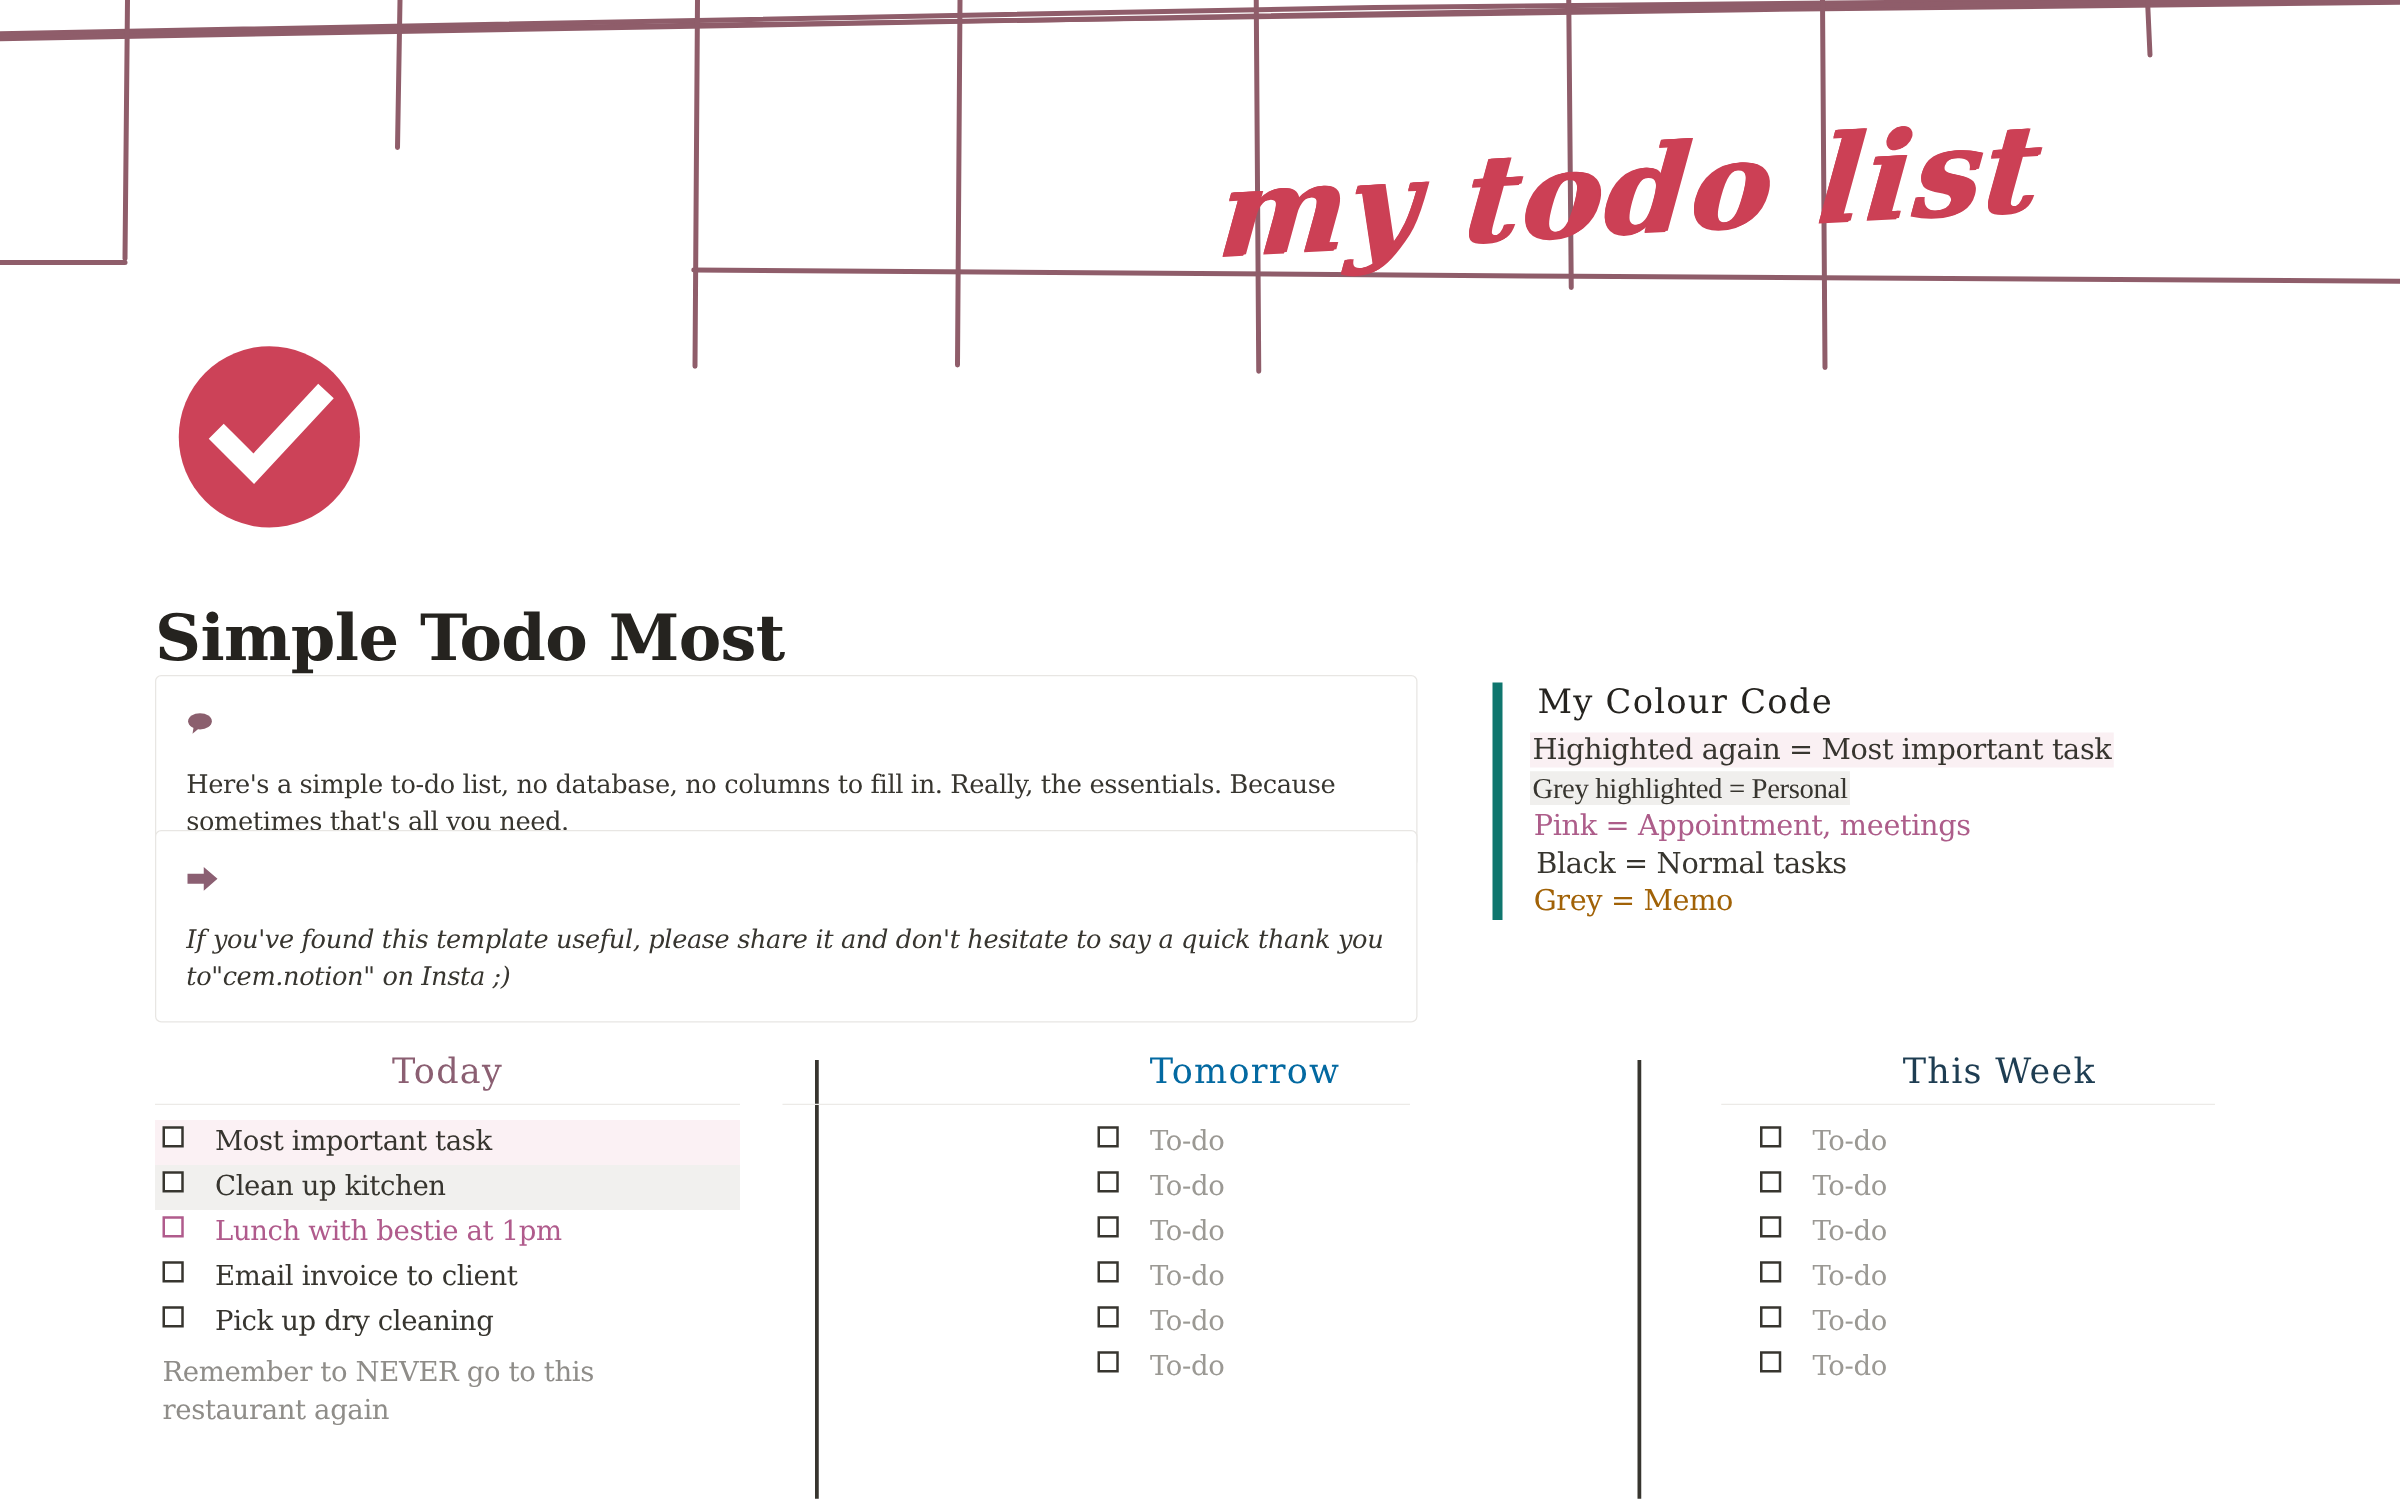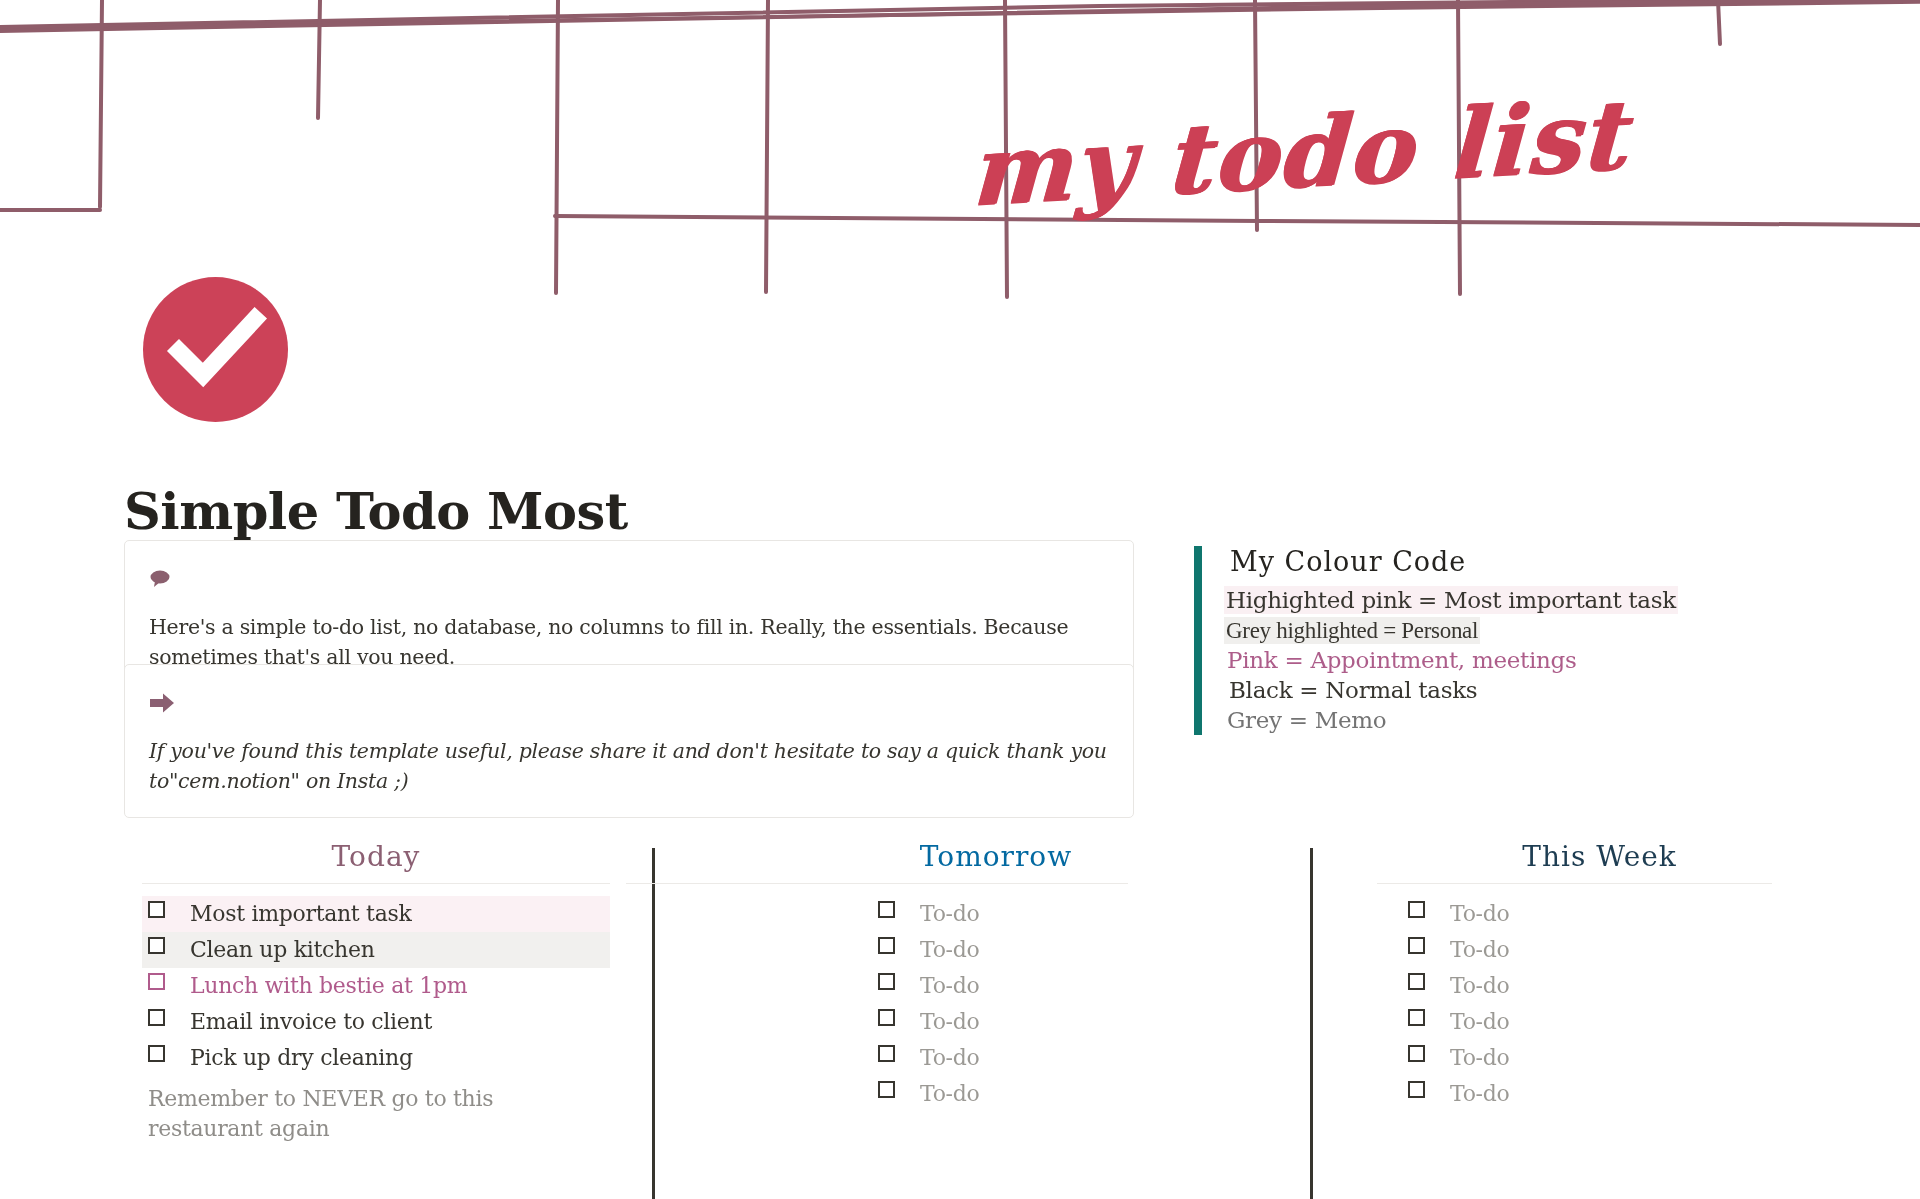--- a/index.html
+++ b/index.html
@@ -99,28 +99,28 @@
     font-size:23px;
     line-height:1.30;
     letter-spacing:-0.3px;
     color:#37352f;
     white-space:nowrap;
   }
   .cc-line .hl-pink { background:#faf0f3; padding:1px 2px; }
   .cc-line .hl-grey { background:#f0efed; padding:1px 2px;font-family:Liberation Serif, serif; }
   .cc-line.pink { color:#ad5d8a; padding-left:3px; }
   .cc-line.black { color:#37352f; padding-left:5px; }
-  .cc-line.grey  { color:#737373; padding-left:3px; }
+  .cc-line.grey  { color:#a16207; padding-left:3px; }
 
   
   .columns {
     position:absolute; left:0; top:840px; width:1920px; height:359px;
   }
   .col { position:absolute; top:0; }
-  #col-today    { left:124px;  width:468px;margin-left:18px; }
+  #col-today    { left:124px;  width:468px; }
   #col-tomorrow { left:746px;  width:500px; }
   #col-week     { left:1402px; width:395px; }
 
   .col-divider {
     position:absolute; top:8px;
     width:3px; height:351px;
     background:#37352f;
   }
   #divider-1 { left:652px; }
   #divider-2 { left:1310px; }
@@ -230,21 +230,21 @@
   <span class="callout-icon">
     <svg width="26" height="22" viewBox="0 0 26 22">
       <path d="M1 7 L14 7 L14 1.5 L25 11 L14 20.5 L14 15 L1 15 Z" fill="#8b5f72"></path>
     </svg>
   </span>
   <div class="callout-text italic">If you've found this template useful, please share it and don't hesitate to say a quick thank you to"cem.notion" on Insta ;)</div>
 </div>
 
 <div class="colour-code">
   <div class="cc-title">My Colour Code</div>
-  <div class="cc-line"><span class="hl-pink">Highighted pink = Most important task</span></div>
+  <div class="cc-line"><span class="hl-pink">Highighted again = Most important task</span></div>
   <div class="cc-line"><span class="hl-grey">Grey highlighted = Personal</span></div>
   <div class="cc-line pink">Pink = Appointment, meetings</div>
   <div class="cc-line black">Black = Normal tasks</div>
   <div class="cc-line grey">Grey = Memo</div>
 </div>
 
 <div class="columns">
 
   <div class="col-divider" id="divider-1"></div>
   <div class="col-divider" id="divider-2"></div>

